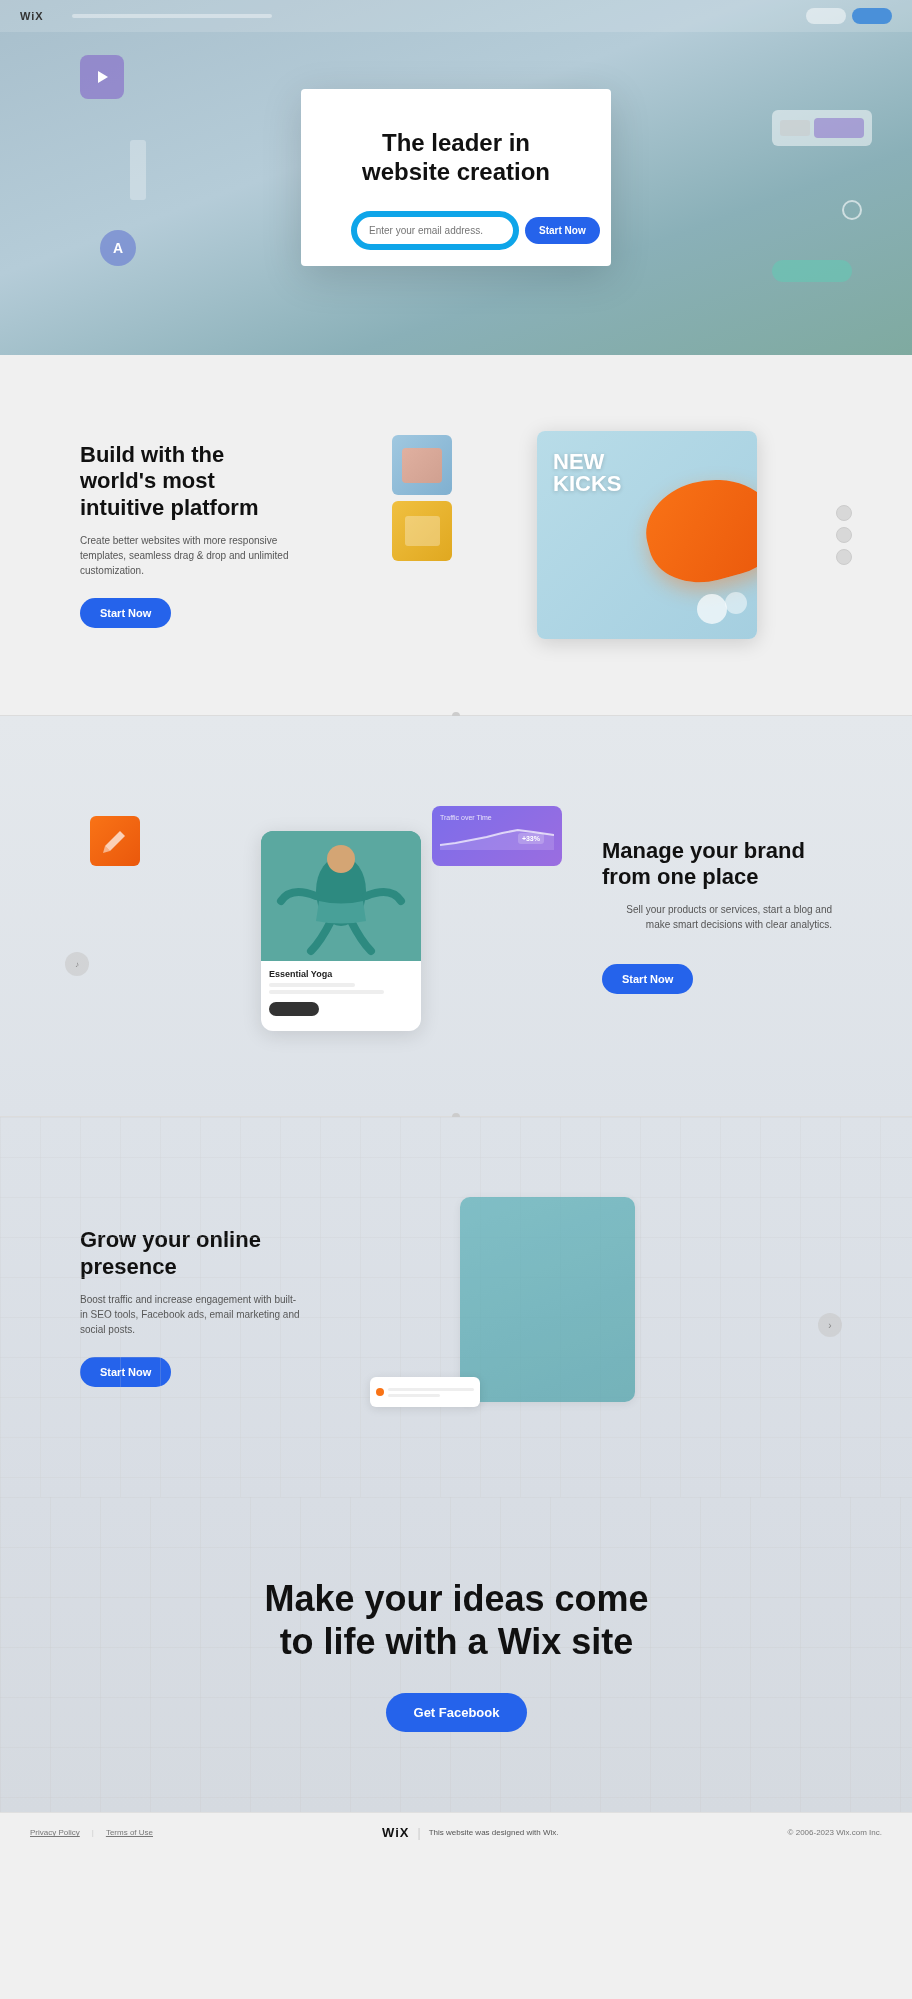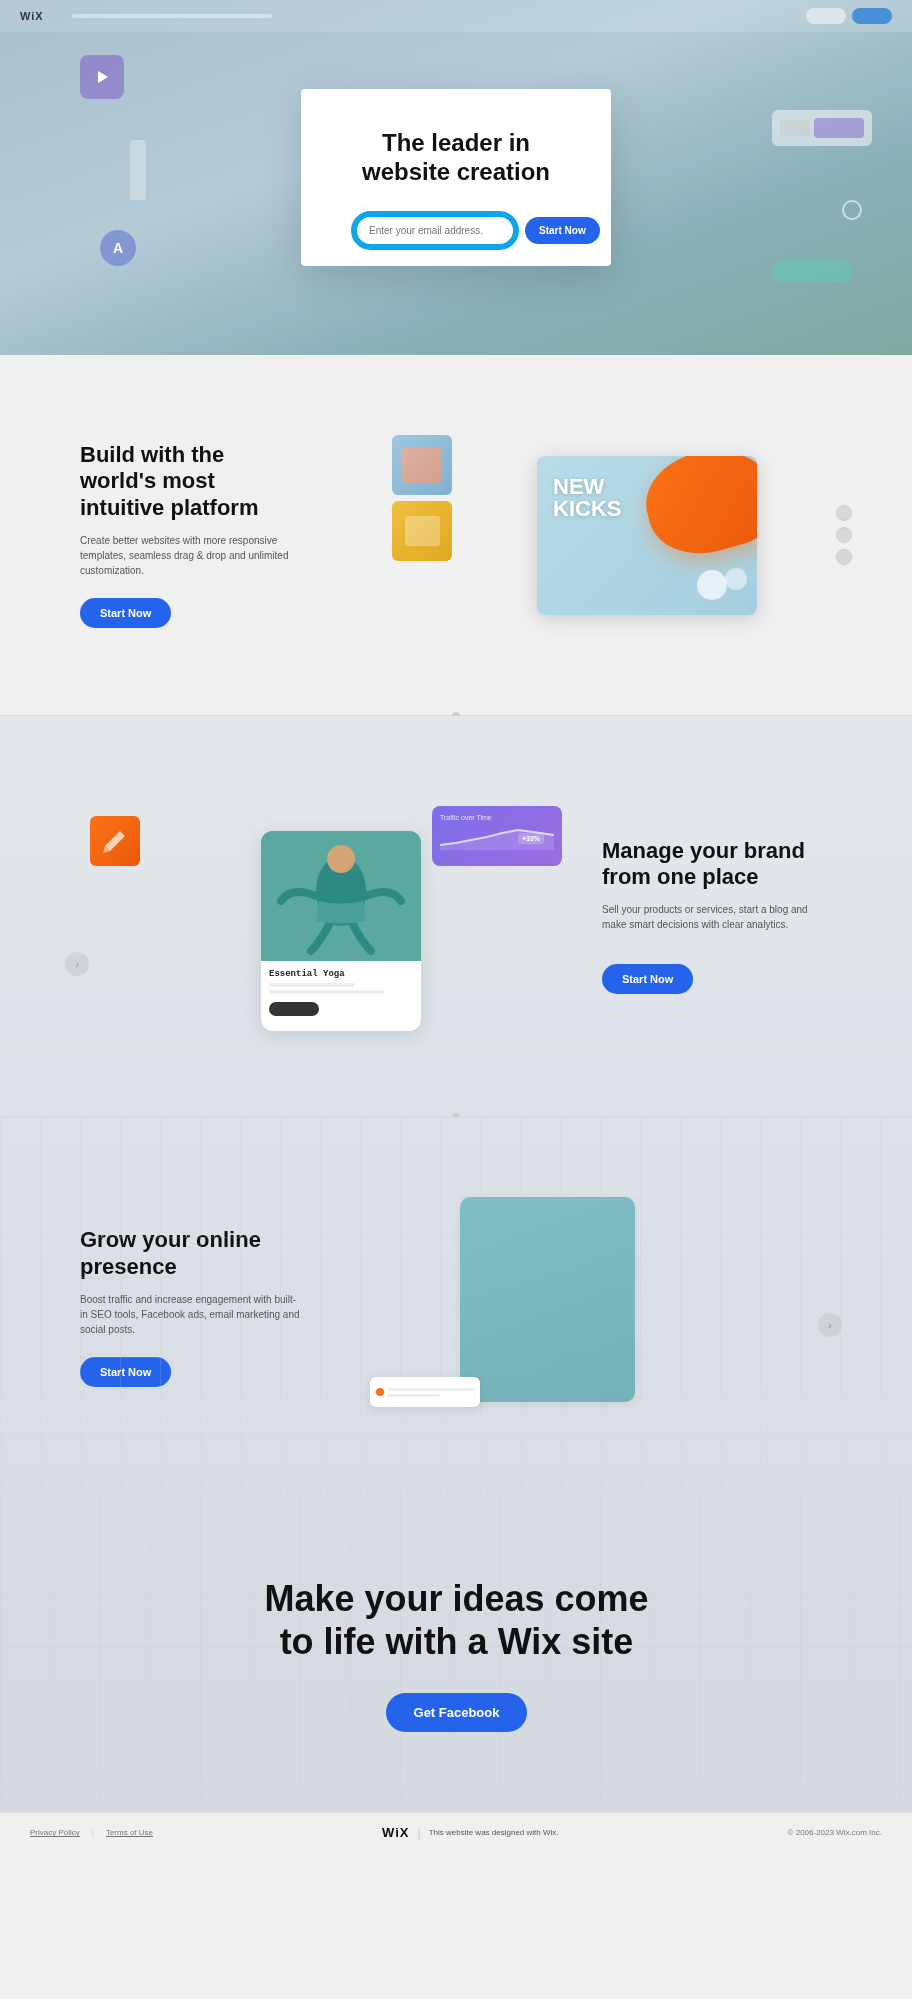--- a/index.html
+++ b/index.html
@@ -225,27 +225,28 @@
       flex: 1;
       position: relative;
       height: 240px;
       display: flex;
       align-items: center;
       justify-content: center;
     }
     
     .sneaker-card {
       width: 220px;
-      height: 159px;
+      height: 208px;
       background: linear-gradient(135deg, #b8dce8 0%, #a5cfe0 100%);
       border-radius: 8px;
       position: relative;
       overflow: hidden;
       box-shadow: 0 4px 20px rgba(0,0,0,0.15);
       display: flex;
+      align-items: center;
       justify-content: flex-end;
     }
     .sneaker-text-overlay {
       position: absolute;
       top: 20px;
       left: 16px;
     }
     .sneaker-new-text {
       font-size: 22px;
       font-weight: 900;
@@ -470,20 +471,21 @@
       font-weight: 900;
       color: #111;
       line-height: 1.2;
       margin-bottom: 12px;
     }
     .manage-desc {
       font-size: 10px;
       color: #555;
       line-height: 1.5;
       margin-bottom: 32px;
+      text-align: right;
     }
 
     
     .grow-section {
       width: 912px;
       min-height: 380px;
       background: #e8ecf0;
       display: flex;
       align-items: center;
       padding: 60px 80px;
@@ -841,21 +843,21 @@
       <div class="analytics-label">Traffic over Time</div>
       <div class="analytics-line">
         <svg class="analytics-wave" viewBox="0 0 110 25" preserveAspectRatio="none">
           <polyline points="0,20 15,18 30,15 45,12 60,8 75,5 90,7 110,10" fill="none" stroke="rgba(255,255,255,0.7)" stroke-width="2"></polyline>
           <polygon points="0,20 15,18 30,15 45,12 60,8 75,5 90,7 110,10 110,25 0,25" fill="rgba(255,255,255,0.15)"></polygon>
         </svg>
         <div class="analytics-stat">+33%</div>
       </div>
     </div>
 
-    <div class="yoga-app-card" style="margin-left:40px; margin-top:30px;font-family:Liberation Mono, monospace;">
+    <div class="yoga-app-card" style="margin-left:40px; margin-top:30px;">
       <div class="yoga-img-area">
         
         <svg viewBox="0 0 160 130" style="width:100%;height:100%;">
           <rect x="0" y="0" width="160" height="130" fill="#5ba8a0"></rect>
 
           <ellipse cx="80" cy="60" rx="25" ry="35" fill="#2d8a80"></ellipse>
 
           <circle cx="80" cy="28" r="14" fill="#d4a574"></circle>
 
           <path d="M55 65 Q30 55 20 70" stroke="#2d8a80" stroke-width="8" fill="none" stroke-linecap="round"></path>

